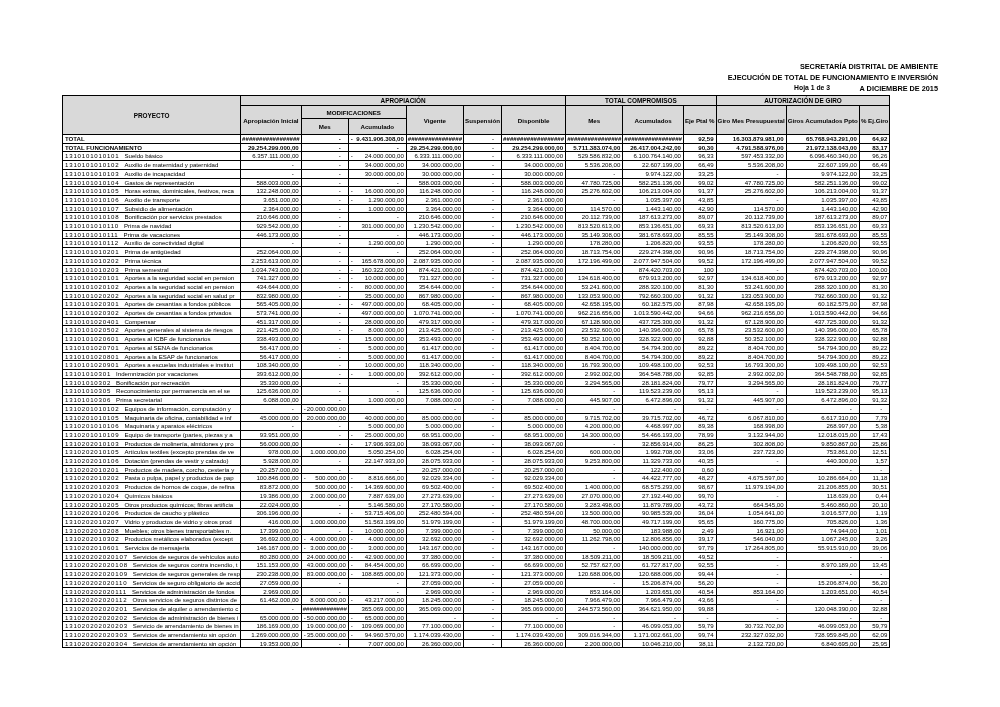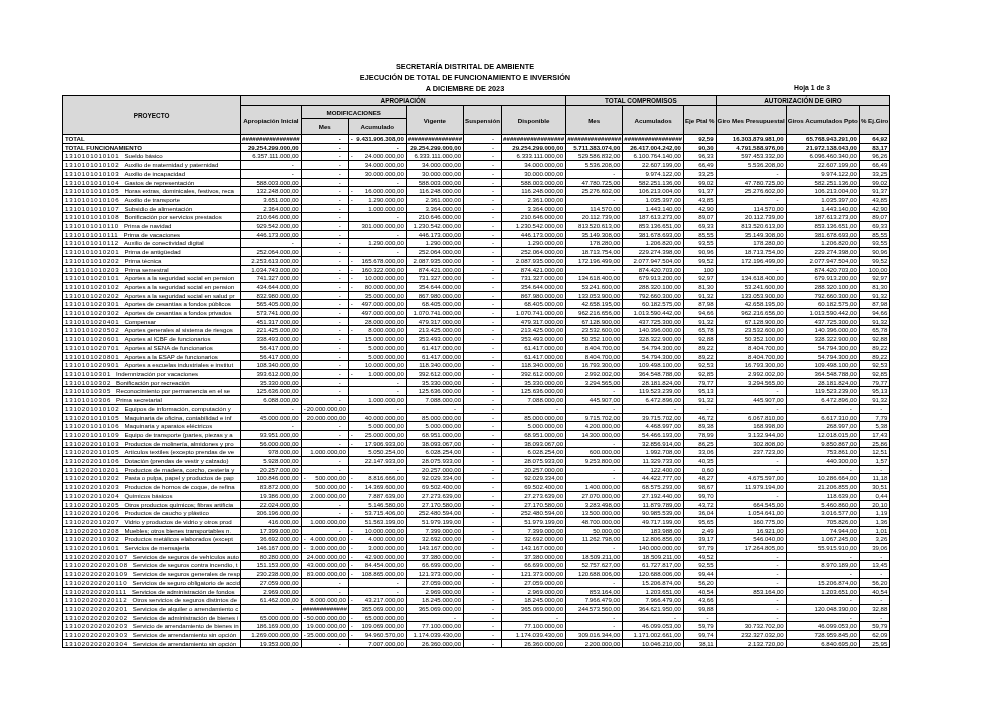--- a/index.html
+++ b/index.html
@@ -1,19 +1,19 @@
 <!DOCTYPE html>
 <html><head>
 <meta charset="utf-8">
 <style>
   html,body{margin:0;padding:0;background:#fff;}
   .page{position:relative;width:1000px;height:707px;background:#ffffff;overflow:hidden;
         font-family:"Liberation Sans",sans-serif;color:#000;}
-  .titles{position:absolute;top:61px;left:0;width:930px;text-align:center;
-          font-weight:bold;font-size:7.3px;line-height:11px;}
+  .titles{position:absolute;top:61px;left:0;width:930px;text-align:right;
+          font-weight:bold;font-size:7.3px;line-height:11px;padding-left:8px;}
   .sheet-note{position:absolute;top:84px;left:62px;width:768px;text-align:right;
               font-weight:bold;font-size:6.8px;}
   table.budget{position:absolute;left:62px;top:95px;border-collapse:collapse;
                table-layout:fixed;}
   .col1{width:155px}.col2{width:60px}.col3{width:45px}.col4{width:58px}
   .col5{width:57px}.col6{width:28px}.col7{width:63px}.col8{width:57px}
   .col9{width:58px}.col10{width:32px}.col11{width:65px}.col12{width:68px}.col13{width:29px}
   th,td{border:1px solid #000;overflow:hidden;white-space:nowrap;padding:0;}
   thead th{background:#d9d9d9;font-weight:bold;text-align:center;
            font-size:6.2px;padding:0 1px;}
@@ -31,21 +31,21 @@
   tr.bold td{font-weight:bold;border-top:1.5px solid #000;border-bottom:1.5px solid #000;}
   tr.sep td{border-bottom:1.5px solid #000;}
 </style>
 </head>
 <body>
 
 <div class="page">
   <div class="titles">
     <div>SECRETARÍA DISTRITAL DE AMBIENTE</div>
     <div>EJECUCIÓN DE TOTAL DE FUNCIONAMIENTO E INVERSIÓN</div>
-    <div>A DICIEMBRE DE 2023</div>
+    <div>A DICIEMBRE DE 2015</div>
   </div>
   <div class="sheet-note">Hoja 1 de 3</div>
 
   <table class="budget">
     <colgroup>
       <col class="col1">
         <col class="col2">
         <col class="col3">
         <col class="col4">
       <col class="col5">

